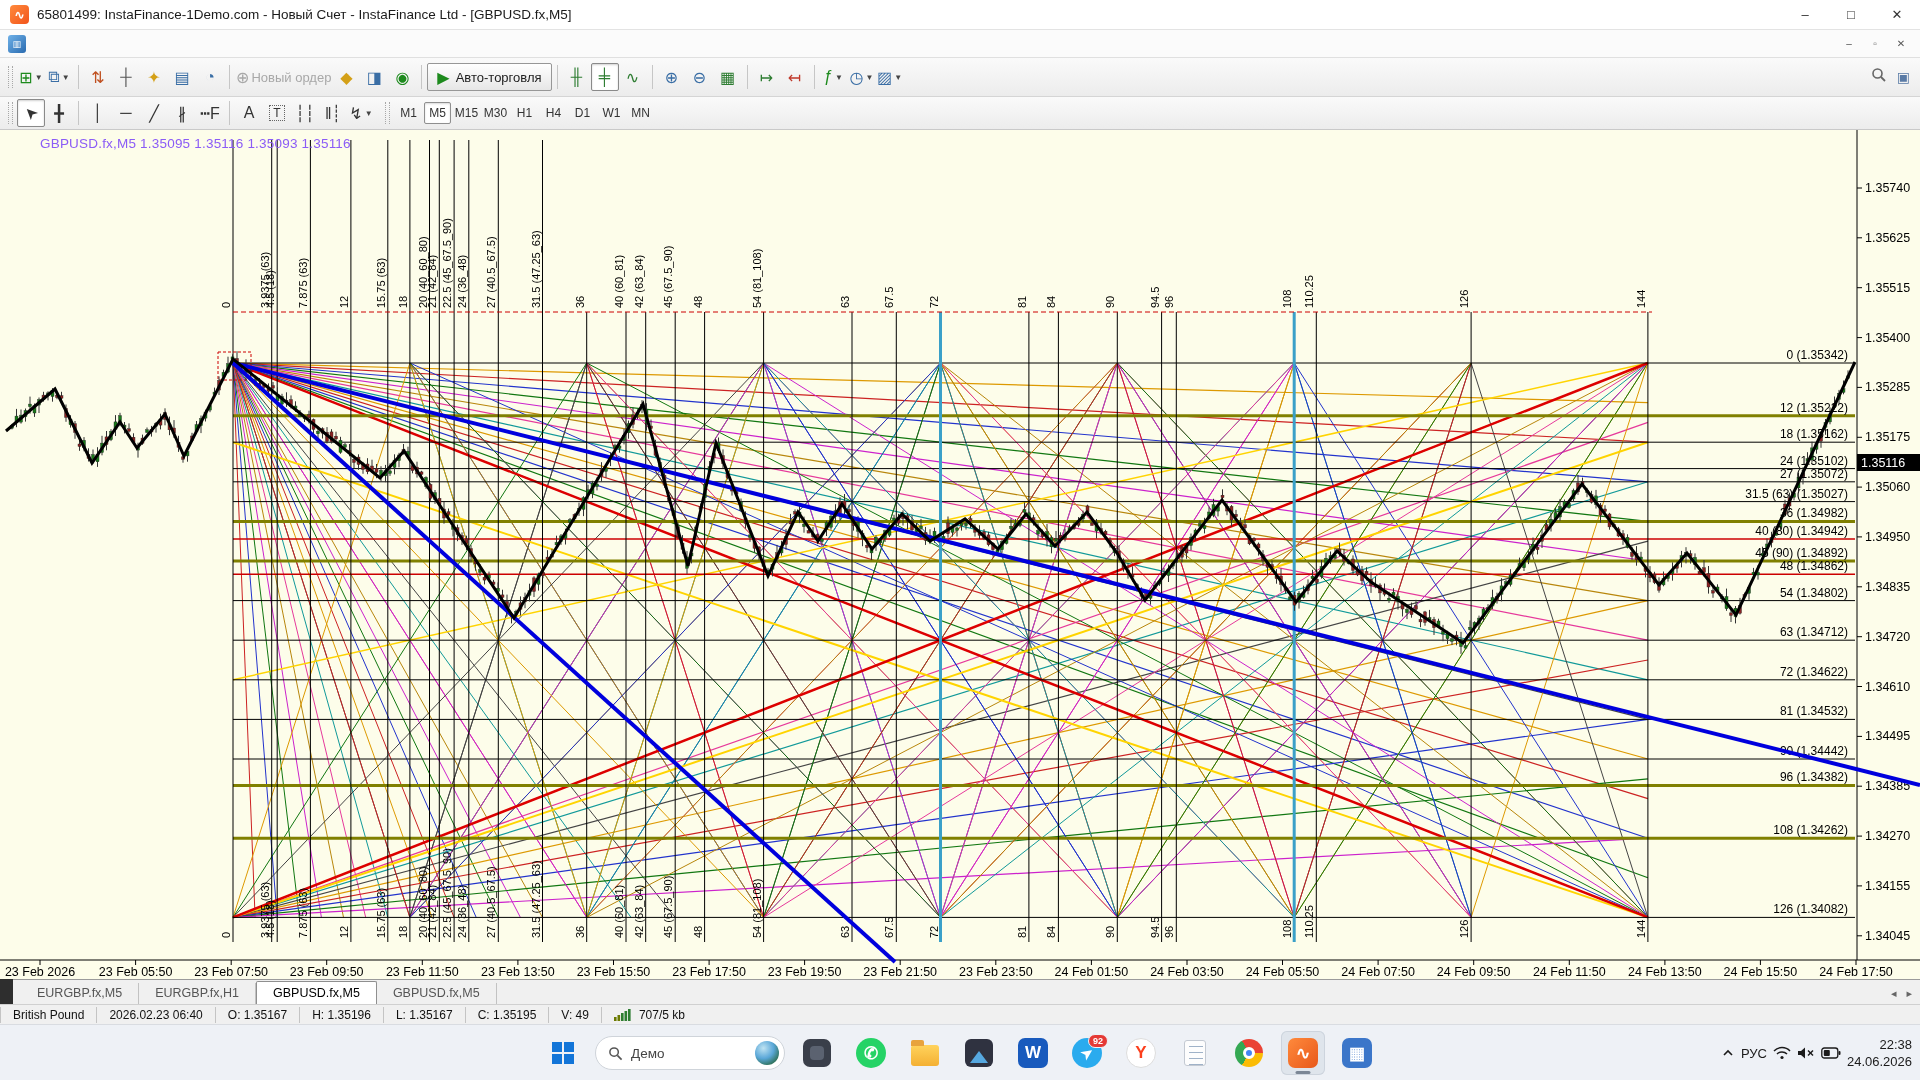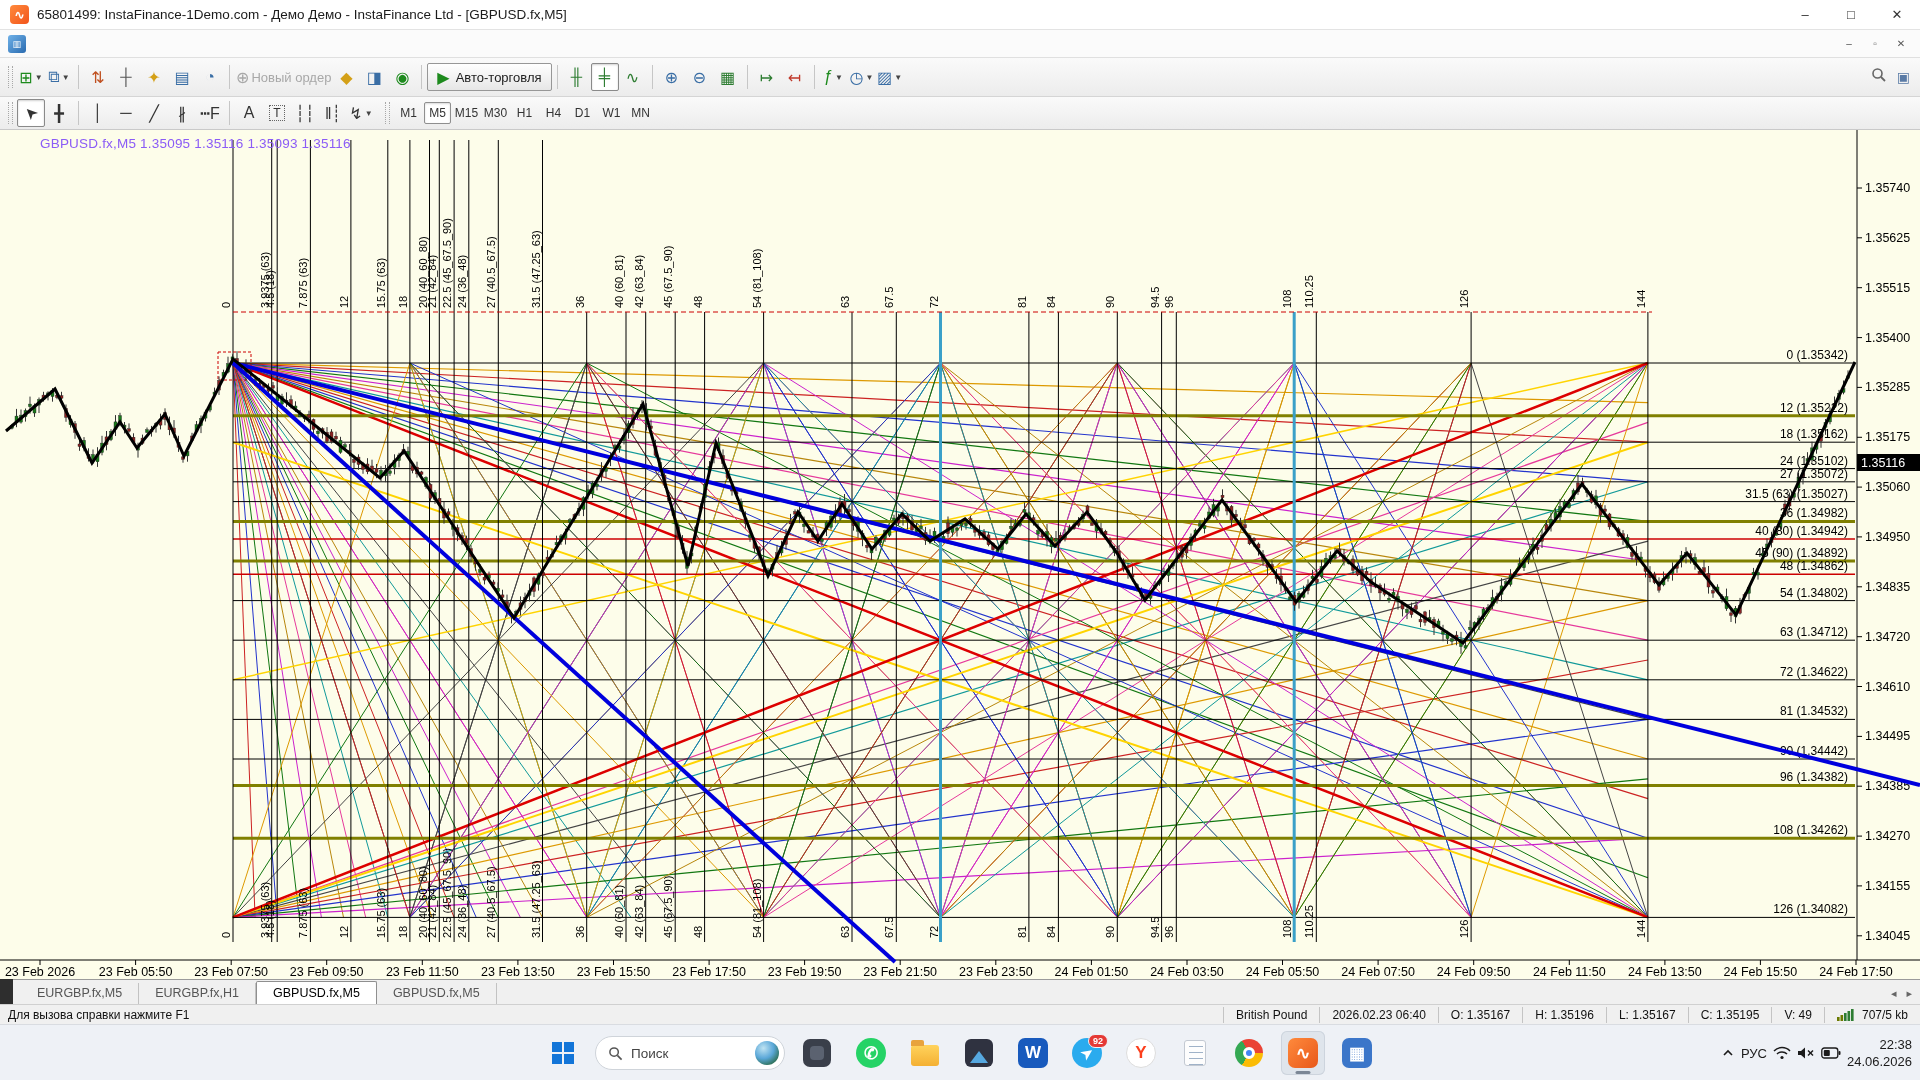--- a/index.html
+++ b/index.html
@@ -70,21 +70,21 @@
   .photos-ic{width:28px;height:28px;border-radius:6px;background:#2f3240;display:flex;align-items:flex-end;justify-content:center;overflow:hidden;}
   .photos-ic i{width:0;height:0;border-left:9px solid transparent;border-right:9px solid transparent;border-bottom:12px solid #56a8e0;margin-bottom:4px;}
   .darkapp-ic{width:28px;height:28px;border-radius:7px;background:#3a3f4a;display:flex;align-items:center;justify-content:center;}
   .darkapp-ic i{width:14px;height:14px;border-radius:4px;background:#5b6270;}
 </style>
 </head>
 <body>
 
 <div id="titlebar">
   <div id="app-icon">∿</div>
-  <div id="title-text">65801499: InstaFinance-1Demo.com - Демо Демо - InstaFinance Ltd - [GBPUSD.fx,M5]</div>
+  <div id="title-text">65801499: InstaFinance-1Demo.com - Новый Счет - InstaFinance Ltd - [GBPUSD.fx,M5]</div>
   <div id="win-controls">
     <div class="wbtn">–</div>
     <div class="wbtn">□</div>
     <div class="wbtn">✕</div>
   </div>
 </div>
 
 <div id="menubar">
   <div id="menu-appicon">▥</div>
   <div id="menu-right">
@@ -1427,21 +1427,20 @@
       <div class="tab active">GBPUSD.fx,M5</div>
       <div class="tab">GBPUSD.fx,M5</div>
     </div>
   <div id="tab-scroll">
     <span>◂</span>
     <span>▸</span>
   </div>
 </div>
 
 <div id="statusbar">
-  <div id="status-help">Для вызова справки нажмите F1</div>
   <div id="status-segments" style="display:flex;align-items:flex-start;">
       <div class="seg">British Pound</div>
       <div class="seg">2026.02.23 06:40</div>
       <div class="seg">O: 1.35167</div>
       <div class="seg">H: 1.35196</div>
       <div class="seg">L: 1.35167</div>
       <div class="seg">C: 1.35195</div>
       <div class="seg">V: 49</div>
     </div>
   <div class="seg">
@@ -1466,21 +1465,21 @@
             <rect x="0" y="12" width="10" height="10" fill="#1275d8"></rect>
             <rect x="12" y="12" width="10" height="10" fill="#1275d8"></rect>
           </svg>
       </span>
     </div>
     <div id="search-pill">
       <svg width="15" height="15" viewBox="0 0 16 16">
           <circle cx="6.5" cy="6.5" r="4.5" fill="none" stroke="#555" stroke-width="1.6"></circle>
           <line x1="10" y1="10" x2="14.5" y2="14.5" stroke="#555" stroke-width="1.8"></line>
         </svg>
-      <span>Поиск</span>
+      <span>Демо</span>
       <div id="search-globe"></div>
     </div>
     <div id="taskbar-apps" style="display:flex;align-items:center;gap:10px;">
         <div class="app">
           <span class="darkapp-ic">
             <i></i>
           </span>
         </div>
         <div class="app">
           <span class="ic" style="background:#25d366;border-radius:50%;">✆</span>

